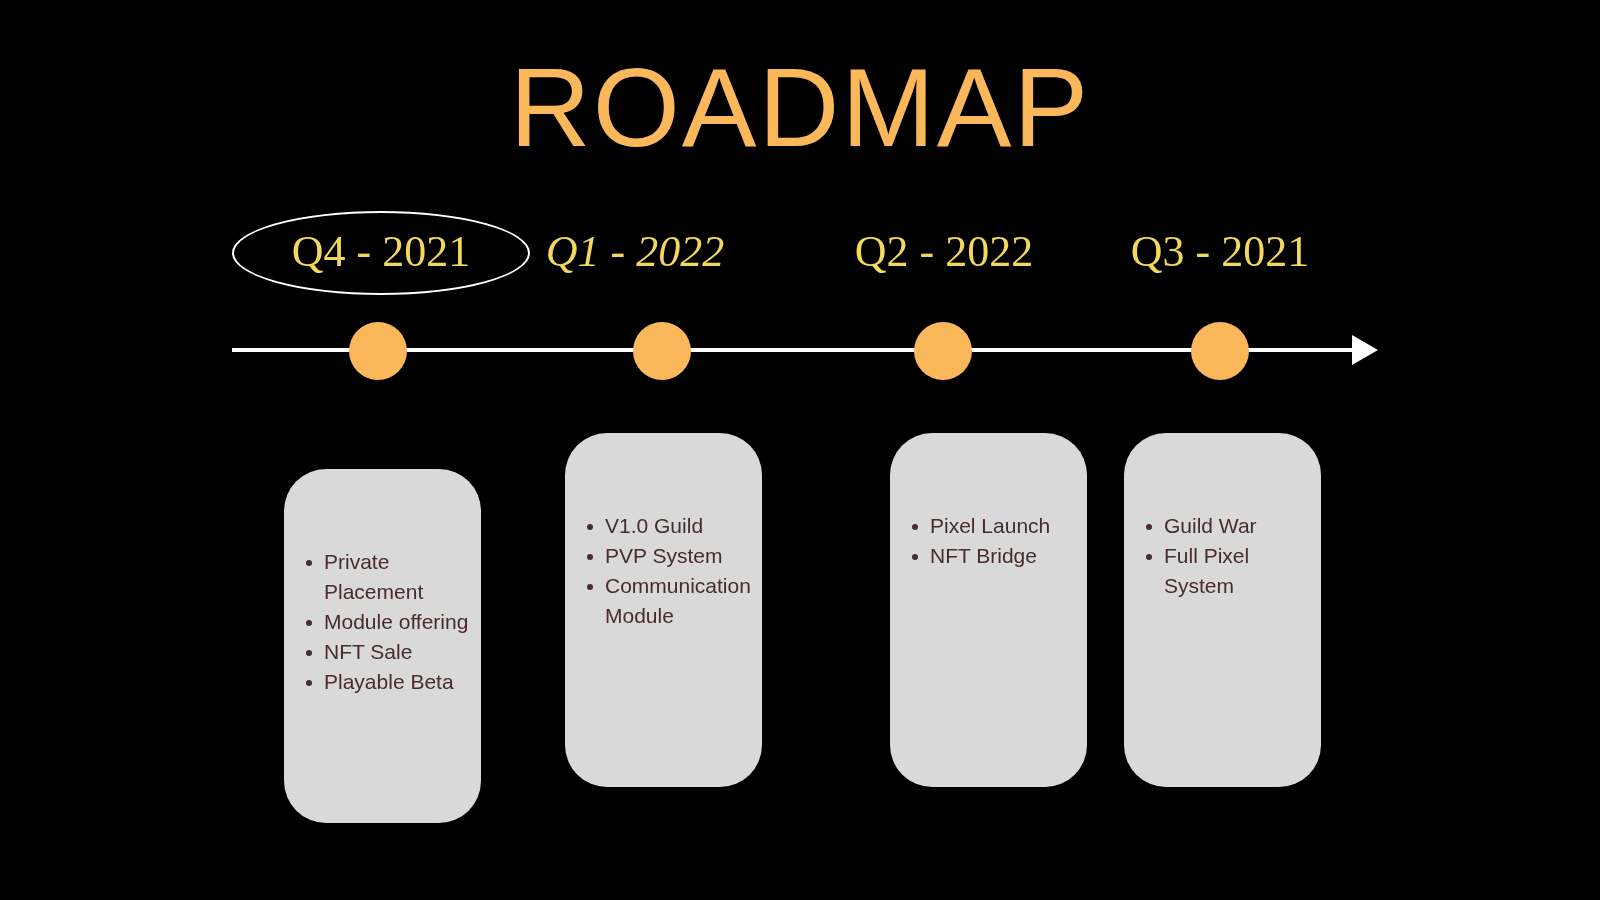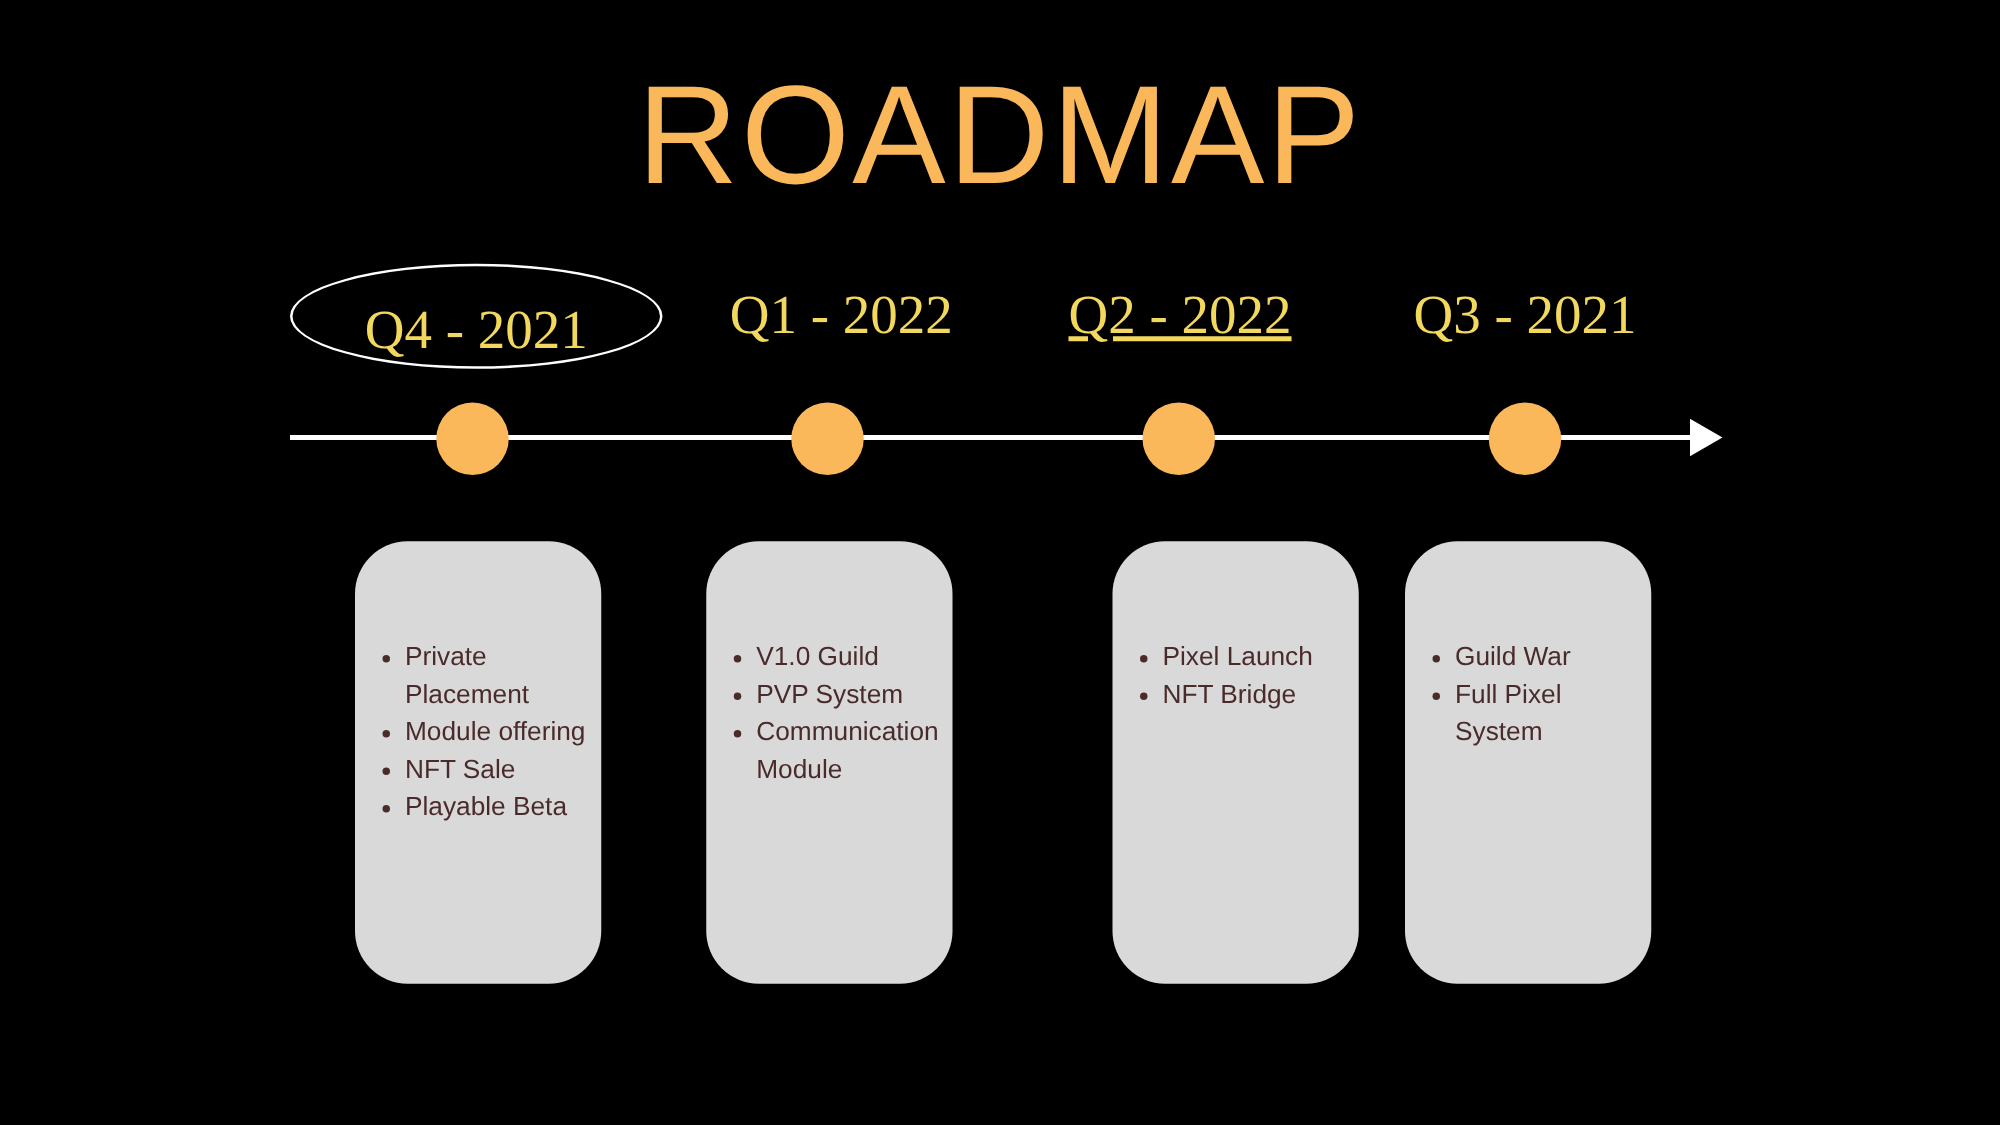--- a/index.html
+++ b/index.html
@@ -42,23 +42,23 @@
     top:222px;
     width:300px;
     text-align:center;
     font-family:"Liberation Serif", serif;
     font-size:44px;
     font-weight:400;
     line-height:60px;
     color:#F2D85C;
     white-space:nowrap;
   }
-  .q1 { left:231px;margin-top:12px; }
-  .q2 { left:523px; }
-  .q3 { left:794px;text-decoration:underline; }
+  .q1 { left:231px; }
+  .q2 { left:485px;font-style:italic; }
+  .q3 { left:794px; }
   .q4 { left:1070px; }
 
   
   .quarter-ellipse {
     position:absolute;
     left:232px;
     top:211px;
     width:298px;
     height:84px;
     border:2.5px solid #FFFFFF;
@@ -101,21 +101,21 @@
   
   .card {
     position:absolute;
     top:433px;
     width:197px;
     height:354px;
     background:#D9D9D9;
     border-radius:42px;
     overflow:hidden;
   }
-  .c1 { left:284px; }
+  .c1 { left:284px;margin-top:36px; }
   .c2 { left:565px; }
   .c3 { left:846px;margin-left:44px; }
   .c4 { left:1124px; }
 
   .card-list {
     position:absolute;
     left:0;
     top:78px;
     width:197px;
     padding:0 6px 0 18px;

